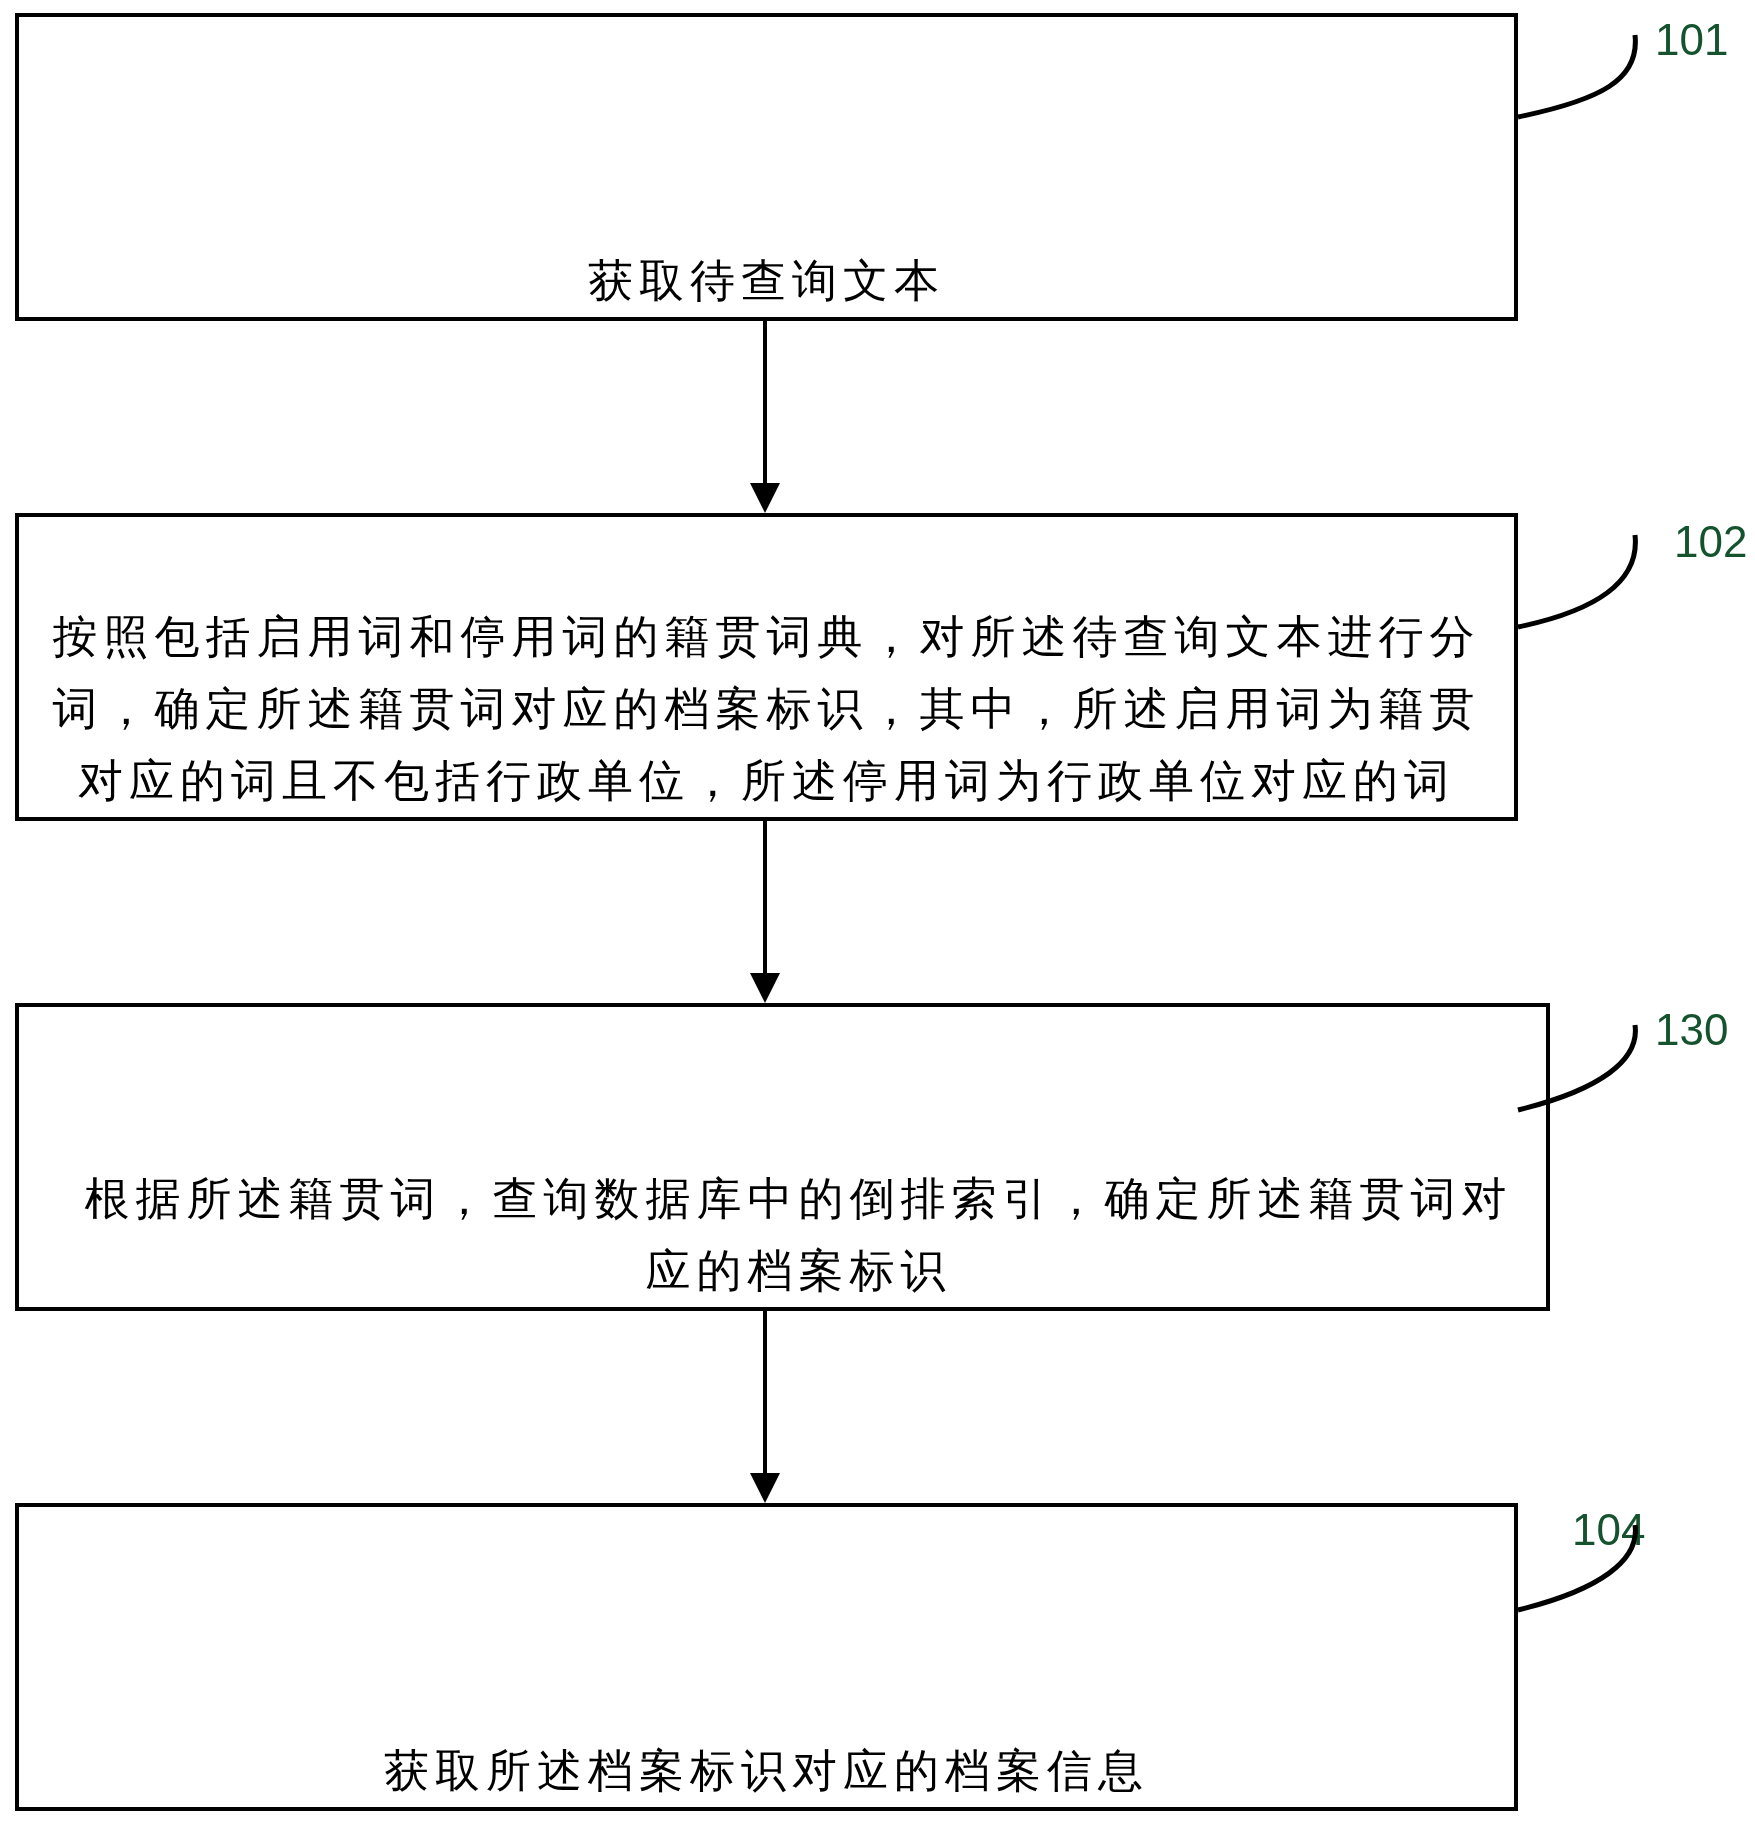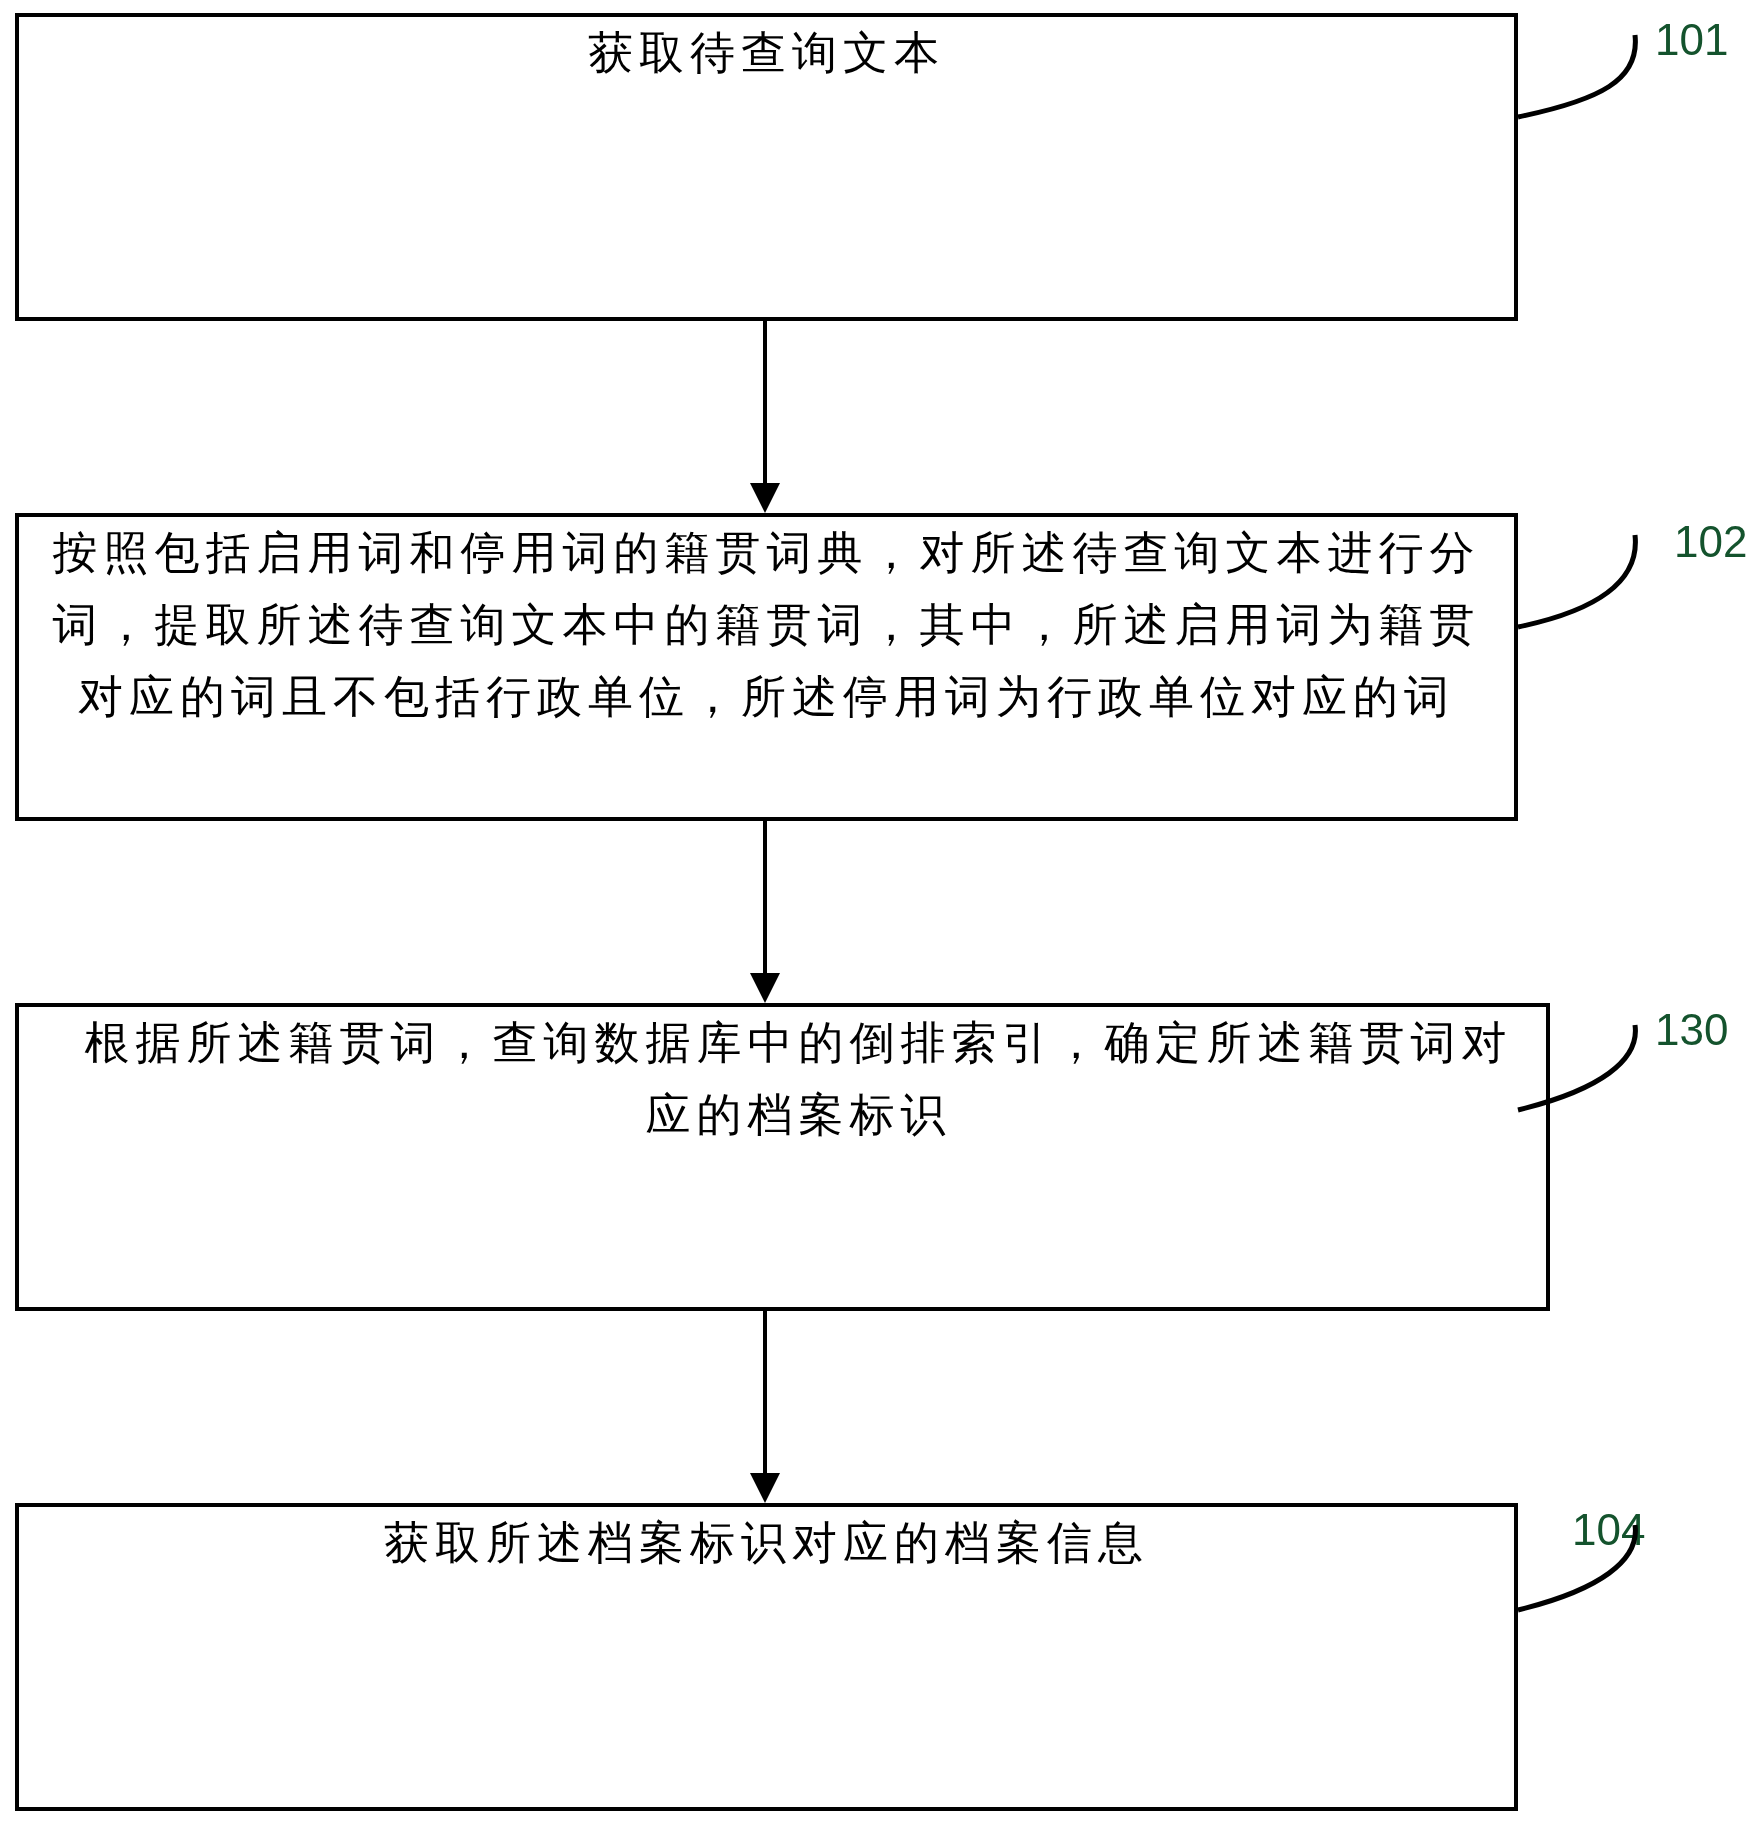--- a/index.html
+++ b/index.html
@@ -17,21 +17,21 @@
     }
     .step-box {
       position: absolute;
       left: 15px;
       width: 1495px;
       height: 300px;
       border: 4px solid #000000;
       box-sizing: content-box;
       background: #ffffff;
       display: flex;
-      align-items: flex-start;
+      align-items: flex-end;
       justify-content: center;
     }
     .step-text {
       font-size: 45px;
       line-height: 72px;
       text-align: center;
       letter-spacing: 6px;
       padding: 0 20px;
       box-sizing: border-box;
       width: 100%;
@@ -66,21 +66,21 @@
     }
   </style>
 </head>
 <body>
 
 <div class="step-box" id="box-101">
   <div class="step-text">获取待查询文本</div>
 </div>
 
 <div class="step-box" id="box-102">
-  <div class="step-text justify">按照包括启用词和停用词的籍贯词典，对所述待查询文本进行分词，提取所述待查询文本中的籍贯词，其中，所述启用词为籍贯对应的词且不包括行政单位，所述停用词为行政单位对应的词</div>
+  <div class="step-text justify">按照包括启用词和停用词的籍贯词典，对所述待查询文本进行分词，确定所述籍贯词对应的档案标识，其中，所述启用词为籍贯对应的词且不包括行政单位，所述停用词为行政单位对应的词</div>
 </div>
 
 <div class="step-box" id="box-103">
   <div class="step-text justify">根据所述籍贯词，查询数据库中的倒排索引，确定所述籍贯词对应的档案标识</div>
 </div>
 
 <div class="step-box" id="box-104">
   <div class="step-text">获取所述档案标识对应的档案信息</div>
 </div>
 

